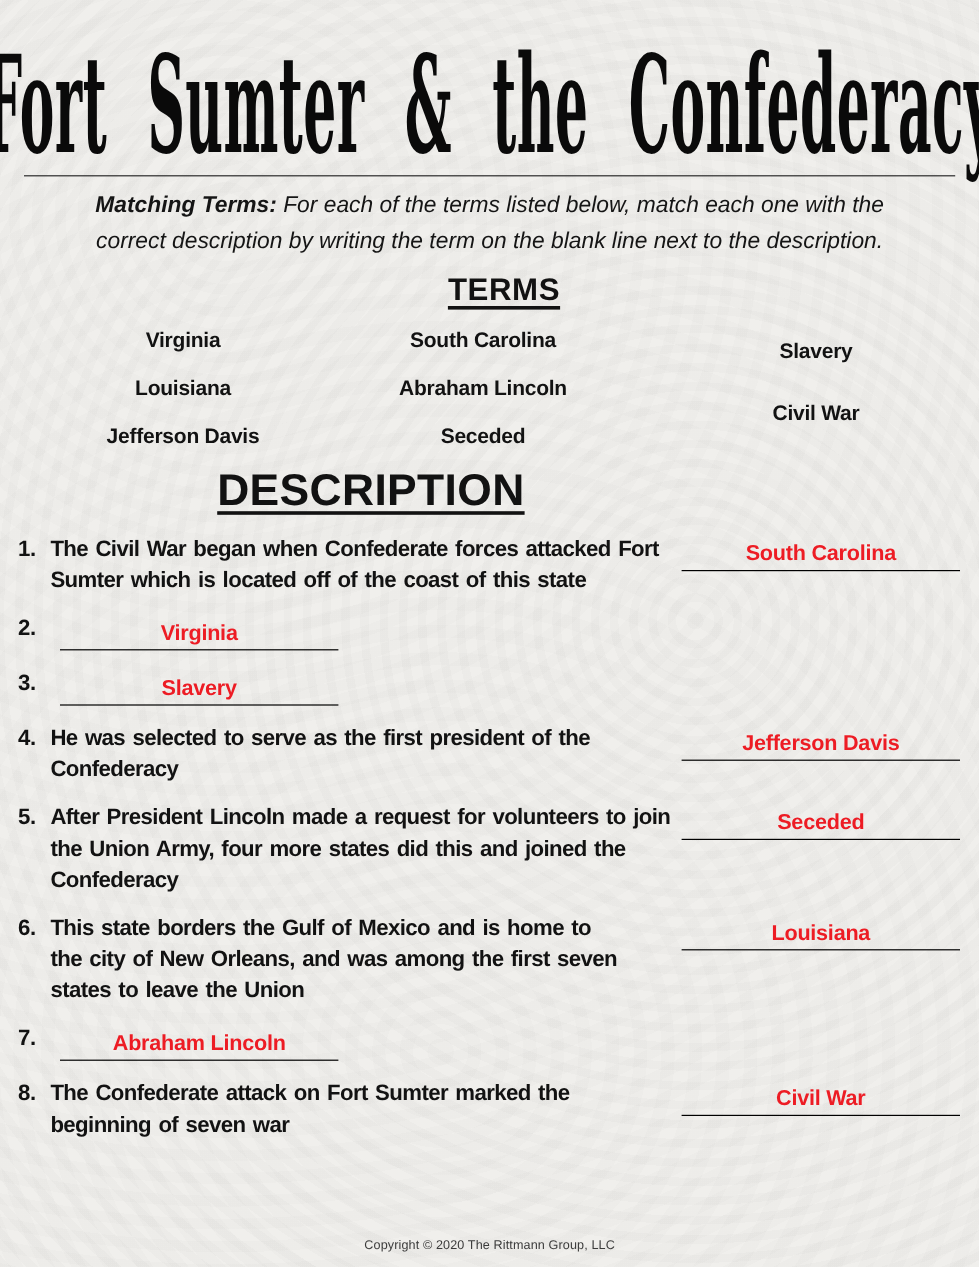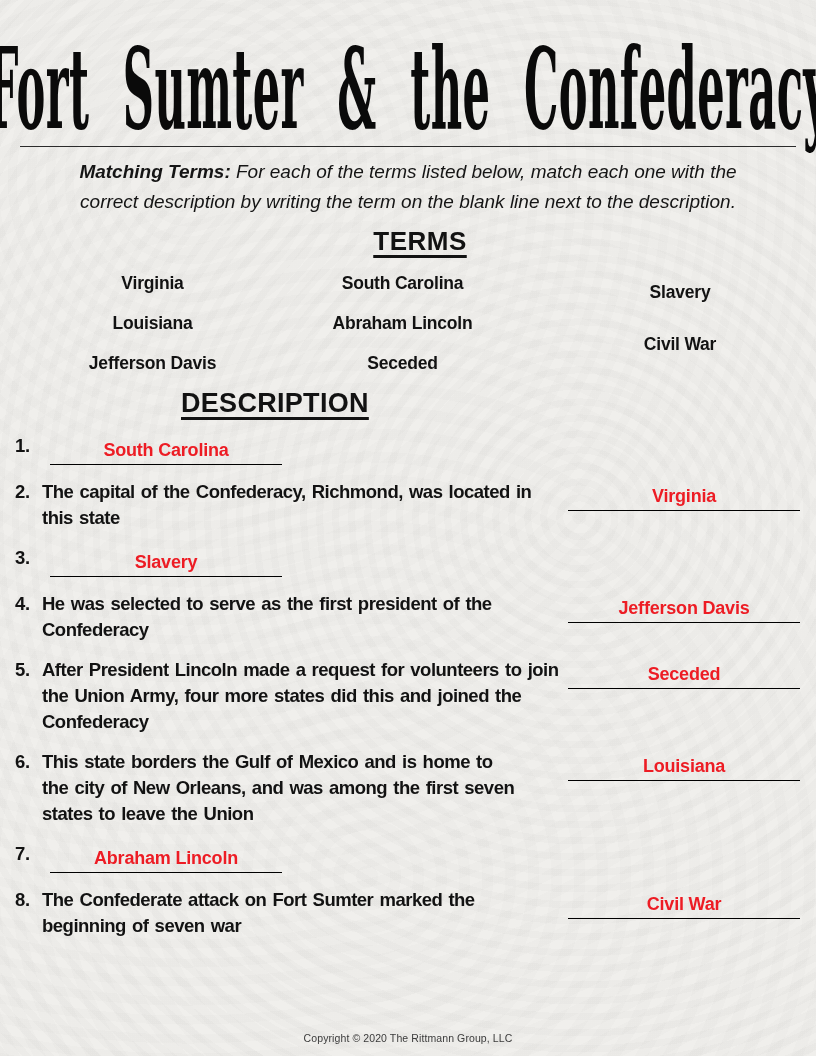--- a/index.html
+++ b/index.html
@@ -75,21 +75,21 @@
     font-weight:bold; font-size:17.5px;
     letter-spacing:-0.2px;
   }
   .terms-col.c1 { width:225px; }
   .terms-col.c2 { width:275px; }
   .terms-col.c3 { flex:1; padding-left:30px; padding-top:9px; row-gap:31px; }
   
   .desc-heading {
     margin:14px 0 0 181px;
     width:fit-content;
-    font-size:27px;
+    font-size:37px;
     font-weight:bold;
     letter-spacing:0.3px;
   }
   .desc-heading span {
     text-decoration:underline;
     text-decoration-thickness:2.5px;
     text-underline-offset:5px;
   }
   .desc-list { margin:14px 8px 0 15px; }
   .item { display:flex; margin-bottom:14px; }
@@ -157,29 +157,29 @@
       <div>Civil War</div>
     </div>
   </div>
 
   <div class="desc-heading"><span>DESCRIPTION</span></div>
 
   <div class="desc-list">
 
     <div class="item">
       <div class="item-num">1.</div>
+      <div class="item-text">The Civil War began when Confederate forces attacked Fort
+Sumter which is located off of the coast of this state</div>
       <div class="answer">
         <div class="answer-text" style="color: rgb(237, 28, 36);">South Carolina</div>
       </div>
     </div>
 
     <div class="item">
       <div class="item-num">2.</div>
-      <div class="item-text">The capital of the Confederacy, Richmond, was located in
-this state</div>
       <div class="answer">
         <div class="answer-text" style="color: rgb(237, 28, 36);">Virginia</div>
       </div>
     </div>
 
     <div class="item">
       <div class="item-num">3.</div>
       <div class="answer">
         <div class="answer-text" style="color: rgb(237, 28, 36);">Slavery</div>
       </div>

